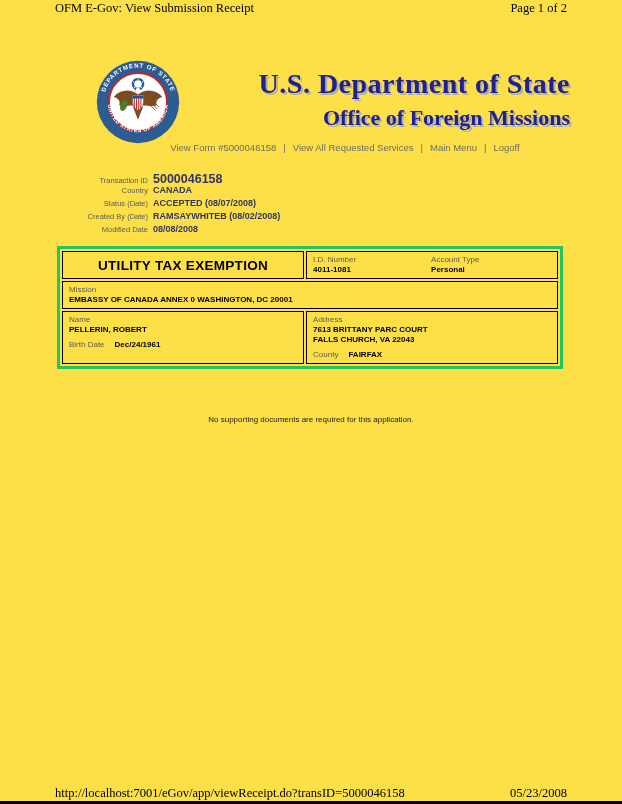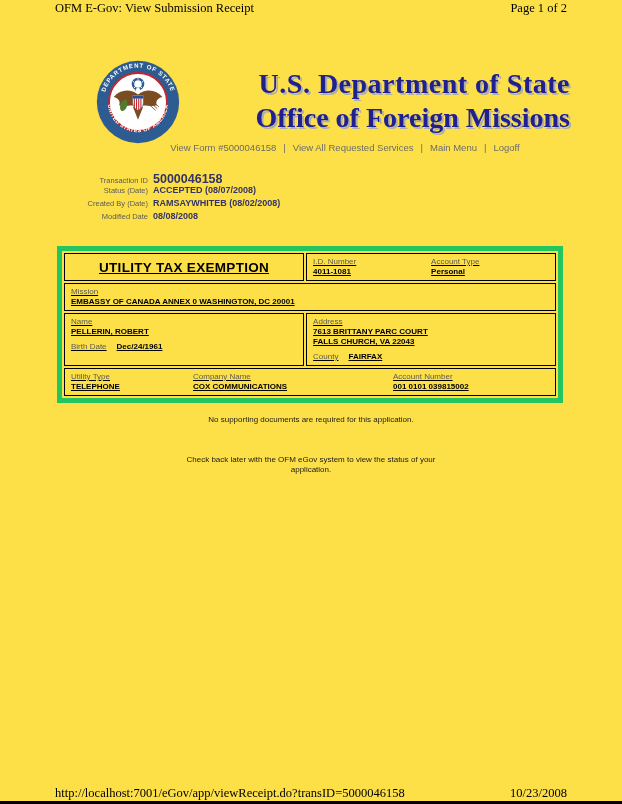--- a/index.html
+++ b/index.html
@@ -17,39 +17,39 @@
   .print-header { top:1px; }
   .print-footer { top:786px; }
   .bottom-edge { position:absolute; left:0; right:0; bottom:0; height:3px; background:#000; }
 
   
   .seal { position:absolute; left:96px; top:60px; width:84px; height:84px; }
   .masthead { position:absolute; left:210px; top:69px; width:360px; text-align:right;
     font-family:"Liberation Serif", serif; font-weight:bold; color:#20208f; }
   .masthead .title { font-size:28px; line-height:30px; letter-spacing:0.5px;
     text-shadow:2px 2px 0 #aeaeae; }
-  .masthead .subtitle { font-size:28px; line-height:24px; margin-top:7px;
+  .masthead .subtitle { font-size:22px; line-height:24px; margin-top:7px;
     text-shadow:2px 2px 0 #aeaeae; }
 
   
   .nav { position:absolute; top:142px; left:110px; width:470px; text-align:center;
     font-size:9.5px; color:#6b6b6b; }
   .nav a { color:#6b6b6b; text-decoration:none; cursor:pointer; }
   .nav .sep { margin:0 7px; color:#6b6b6b; }
 
   
   .txn { position:absolute; top:172px; left:0; width:100%; }
   .txn-row { display:flex; align-items:baseline; height:13px; }
   .txn-label { width:148px; text-align:right; font-size:7.5px; color:#5a5a5a; }
   .txn-value { margin-left:5px; font-size:9px; font-weight:bold; color:#333366; }
   .txn-value.large { font-size:12.5px; }
 
   
   table.receipt { position:absolute; top:246px; left:57px; width:506px;
-    border:5px solid #22c55e; border-collapse:separate; border-spacing:2px;text-decoration:underline; }
+    border:3px solid #22c55e; border-collapse:separate; border-spacing:2px; }
   table.receipt td { border:1px solid #000; padding:3px 6px; vertical-align:top; }
   .cell-title { width:49%; text-align:center; font-size:13.5px; font-weight:bold;
     padding-top:6px !important; letter-spacing:0.3px; }
   .label { font-size:8px; color:#5a5a5a; line-height:10px; }
   .value { font-size:8px; font-weight:bold; color:#000; line-height:10px; }
   .pairline { display:flex; gap:10px; margin-top:5px; align-items:baseline; }
   .idacct { display:flex; }
   .idacct .col1 { width:118px; }
   .row-tall td { height:52px; }
   .utility-flex { display:flex; }
@@ -129,20 +129,24 @@
   <div class="nav">
     <a>View Form #5000046158</a><span class="sep">|</span><a>View All Requested Services</a><span class="sep">|</span><a>Main Menu</a><span class="sep">|</span><a>Logoff</a>
   </div>
 
   <div class="txn">
     <div class="txn-row">
       <span class="txn-label">Transaction ID</span>
       <span class="txn-value large">5000046158</span>
     </div>
     <div class="txn-row">
+      <span class="txn-label">Country</span>
+      <span class="txn-value">CANADA</span>
+    </div>
+    <div class="txn-row">
       <span class="txn-label">Status (Date)</span>
       <span class="txn-value">ACCEPTED (08/07/2008)</span>
     </div>
     <div class="txn-row">
       <span class="txn-label">Created By (Date)</span>
       <span class="txn-value">RAMSAYWHITEB (08/02/2008)</span>
     </div>
     <div class="txn-row">
       <span class="txn-label">Modified Date</span>
       <span class="txn-value">08/08/2008</span>
@@ -184,43 +188,24 @@
       <td>
         <div class="label">Address</div>
         <div class="value">7613 BRITTANY PARC COURT</div>
         <div class="value">FALLS CHURCH, VA 22043</div>
         <div class="pairline">
           <span class="label">County</span>
           <span class="value">FAIRFAX</span>
         </div>
       </td>
     </tr>
-    <tr>
-      <td colspan="2">
-        <div class="utility-flex">
-          <div class="g1">
-            <div class="label">Utility Type</div>
-            <div class="value">TELEPHONE</div>
-          </div>
-          <div class="g2">
-            <div class="label">Company Name</div>
-            <div class="value">COX COMMUNICATIONS</div>
-          </div>
-          <div class="g3">
-            <div class="label">Account Number</div>
-            <div class="value">001 0101 039815002</div>
-          </div>
-        </div>
-      </td>
-    </tr>
   </tbody>
     </table>
 
   <div class="note1">No supporting documents are required for this application.</div>
-  <div class="note2">Check back later with the OFM eGov system to view the status of your application.</div>
 
   <div class="print-footer">
     <span>http://localhost:7001/eGov/app/viewReceipt.do?transID=5000046158</span>
-    <span>10/23/2008</span>
+    <span>05/23/2008</span>
   </div>
 
   <div class="bottom-edge"></div>
 </div>
 
 </body></html>

